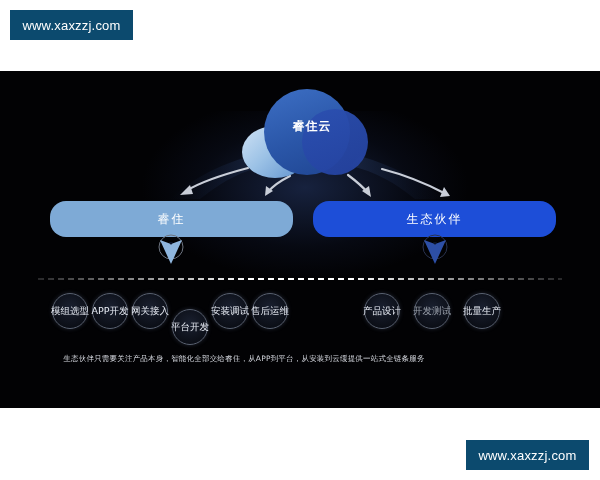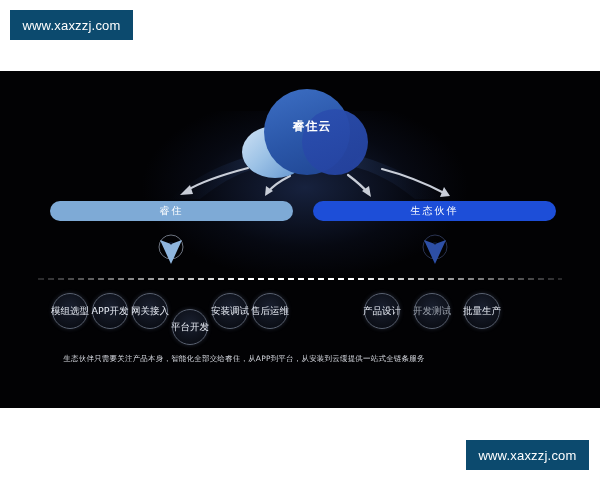--- a/index.html
+++ b/index.html
@@ -43,23 +43,23 @@
     border-radius:50%;
     background: linear-gradient(160deg, #2b4fb0 0%, #2442a0 100%);
     opacity:0.95;
   }
   .cloud-label {
     position:absolute; left:262px; top:47px; width:100px; text-align:center;
     color:#ffffff; font-size:12px; font-weight:bold; letter-spacing:1px;
   }
 
   .bar {
-    position:absolute; top:130px; height:20px; width:243px; border-radius:16px;
+    position:absolute; top:130px; height:36px; width:243px; border-radius:16px;
     display:flex; align-items:center; justify-content:center;
-    color:#ffffff; font-size:10px; letter-spacing:2px;
+    color:#ffffff; font-size:12px; letter-spacing:2px;
   }
   .bar-left { left:50px; background:#7eaad6; }
   .bar-right { left:313px; background:#1d4ed8; }
 
   .marker { position:absolute; top:163px; width:32px; height:32px; }
 
   .dash-line {
     position:absolute; left:38px; top:207px; width:524px; height:2px;
     background: repeating-linear-gradient(90deg, rgba(255,255,255,1) 0 6px, rgba(0,0,0,0) 6px 10px);
     -webkit-mask-image: linear-gradient(90deg, rgba(0,0,0,0.15) 0%, rgba(0,0,0,1) 40%, rgba(0,0,0,1) 60%, rgba(0,0,0,0.15) 100%);

